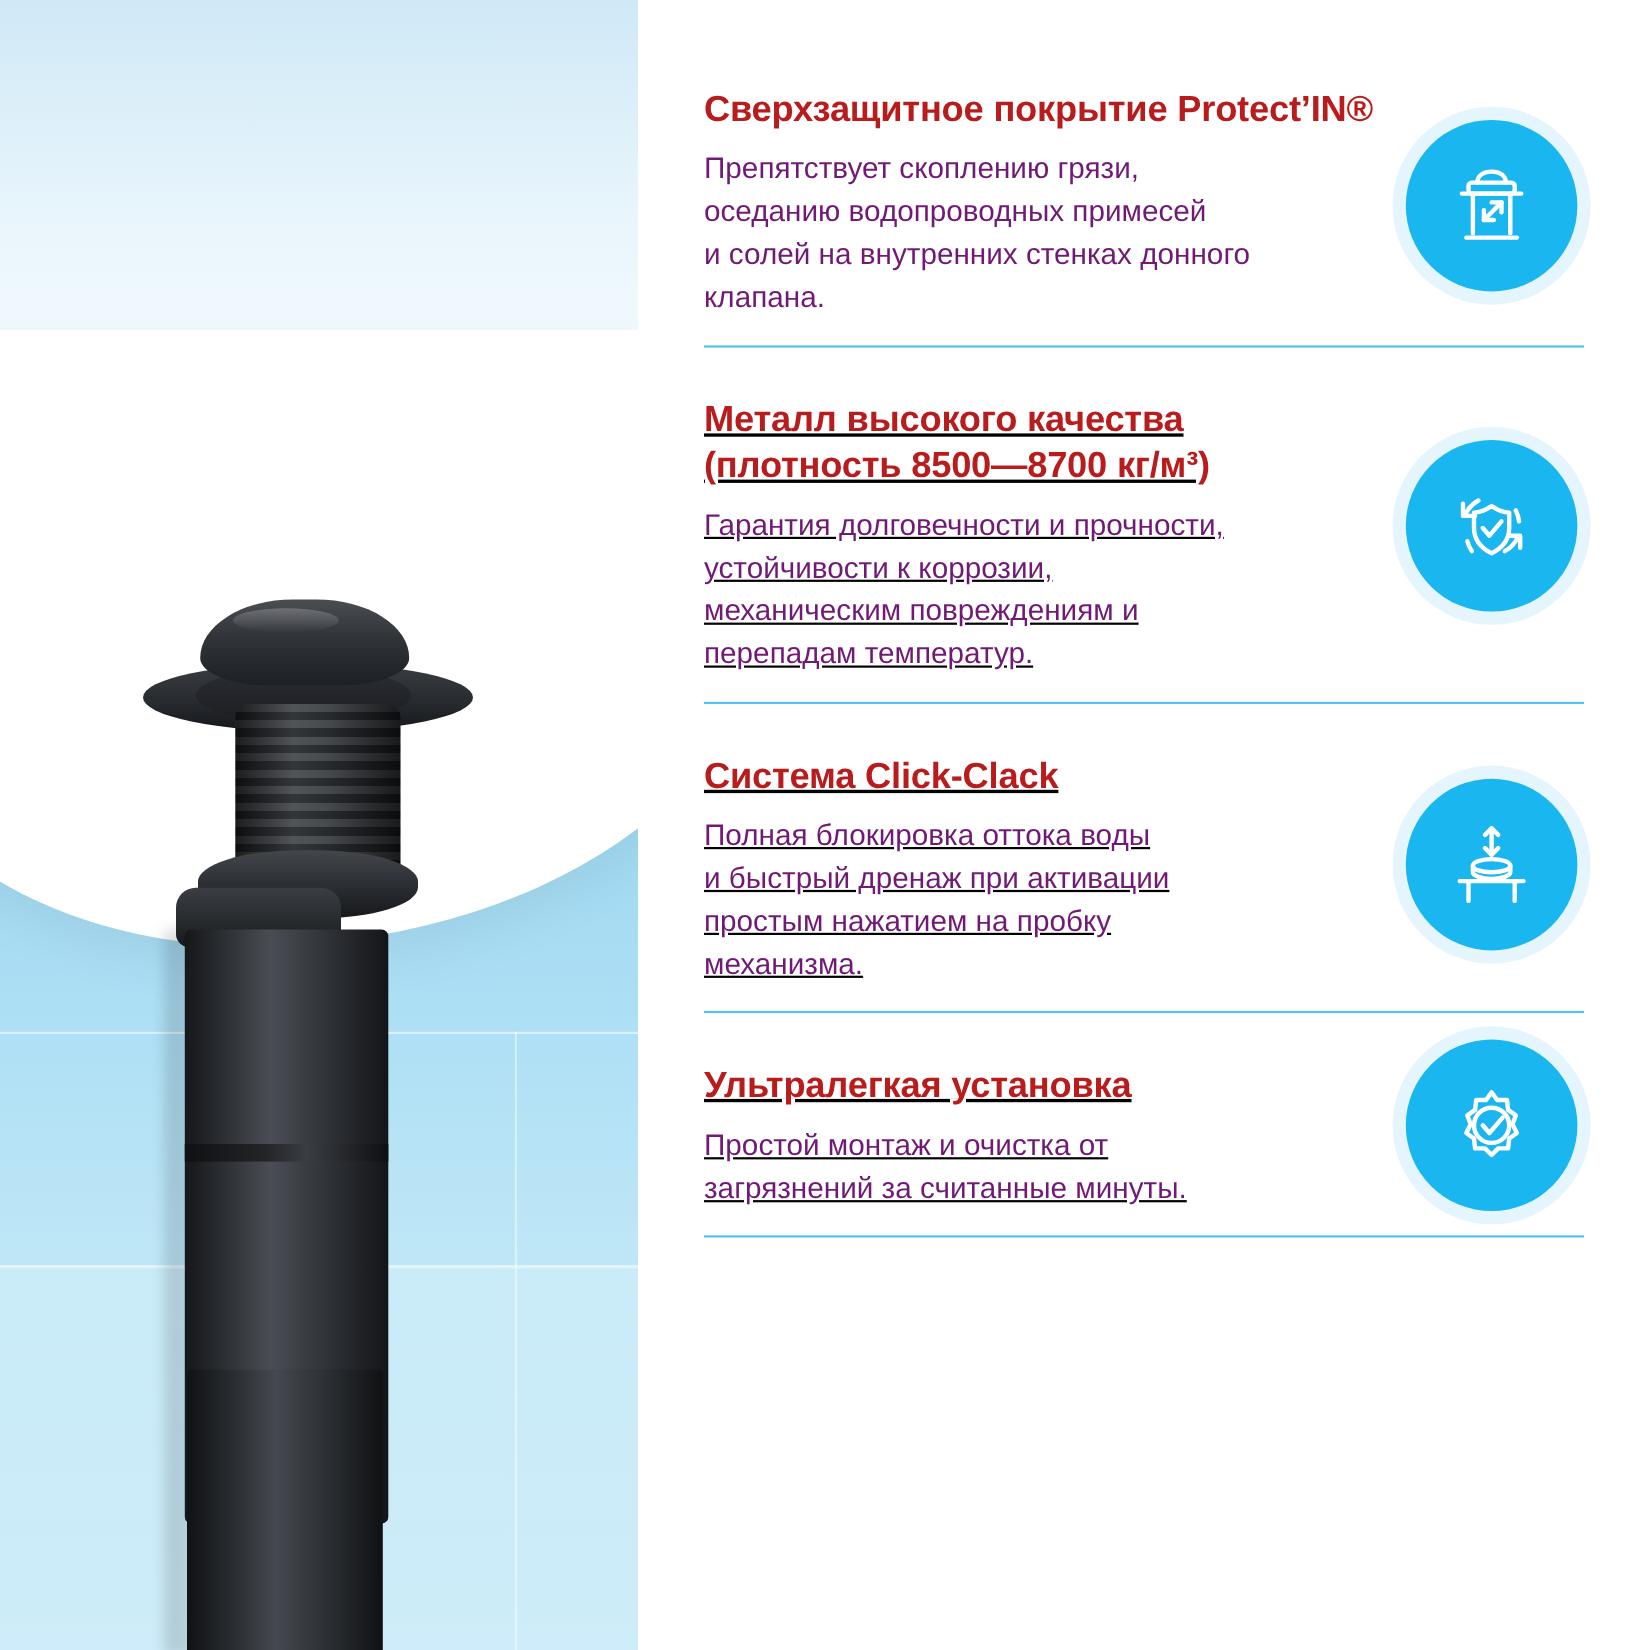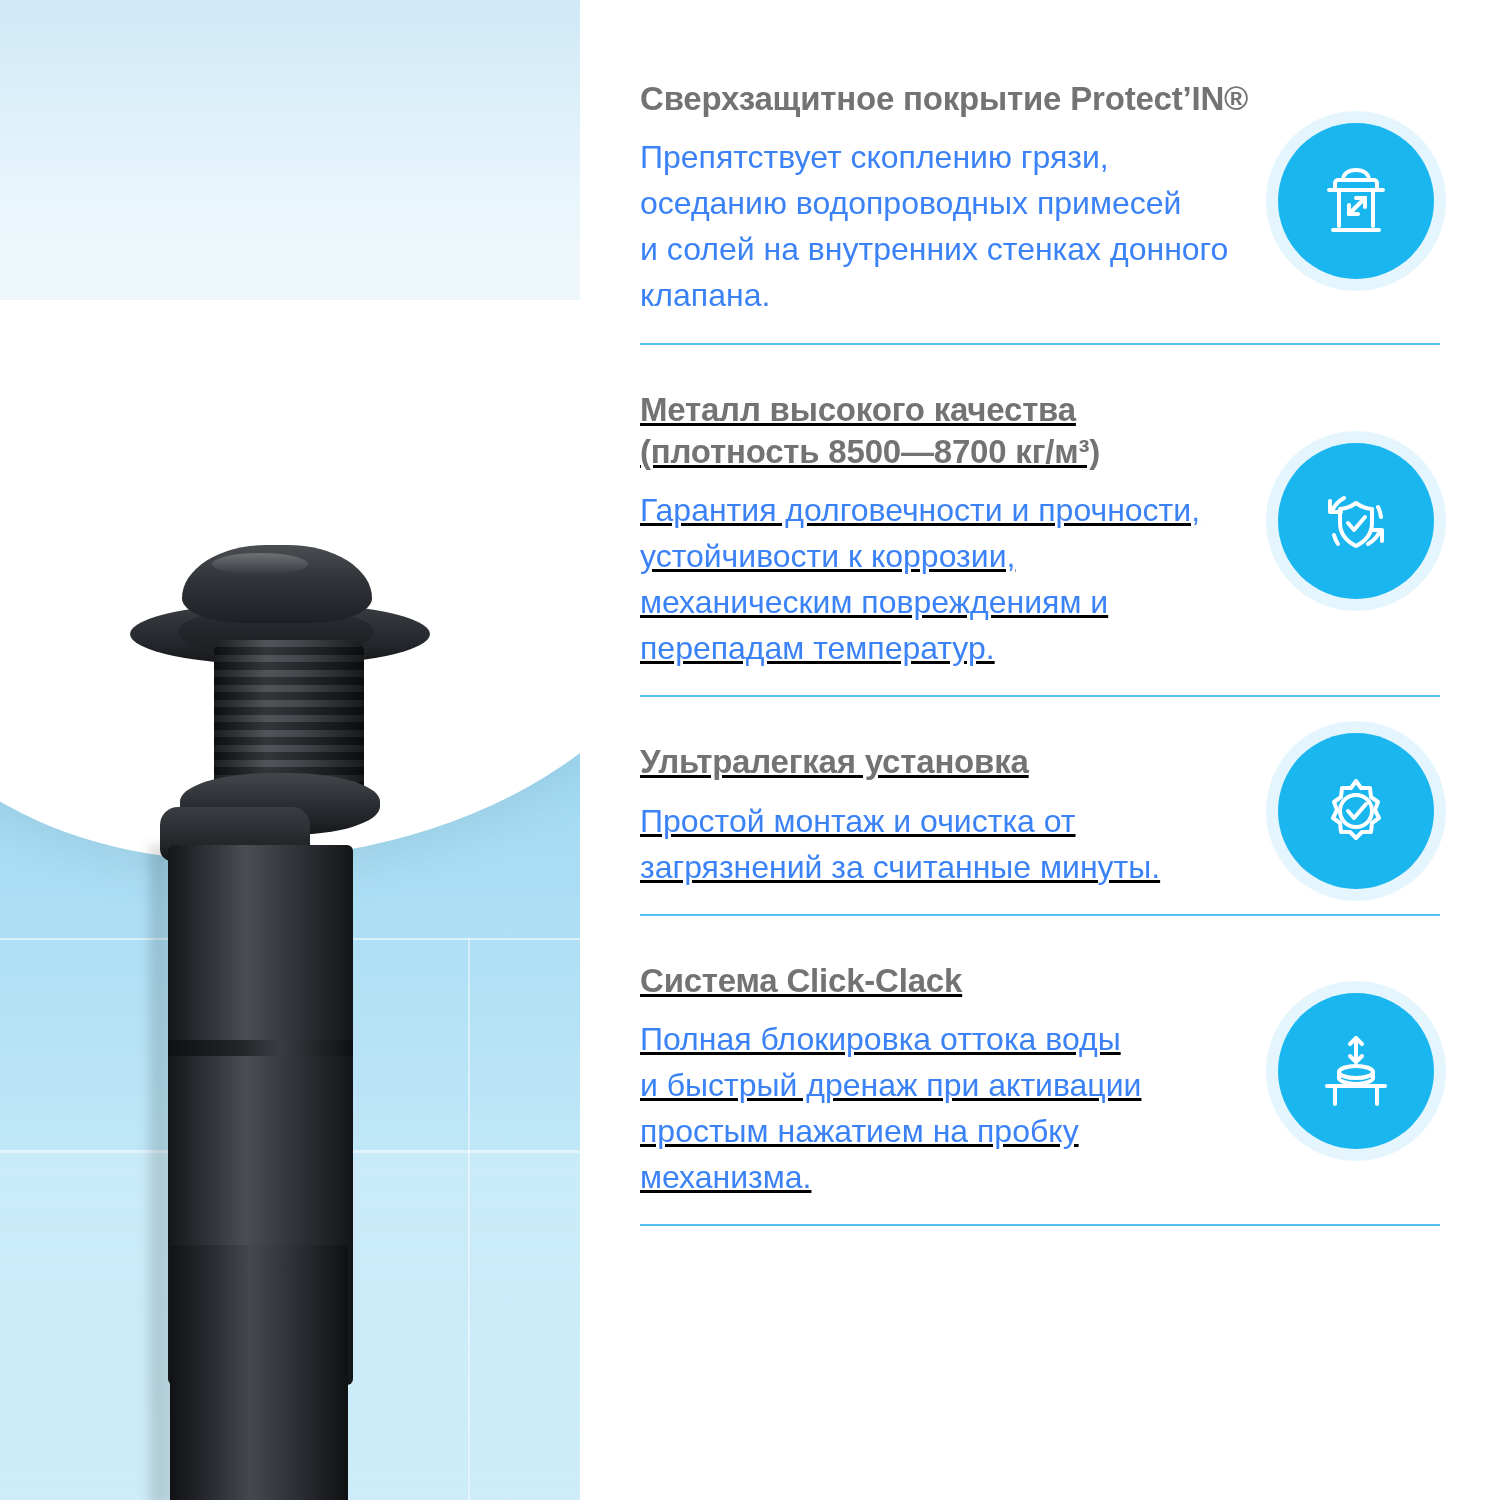--- a/index.html
+++ b/index.html
@@ -233,29 +233,29 @@
     right: 0;
     bottom: 0;
     height: 2px;
     background: #36b7ef;
     opacity: 0.85;
   }
   .f-title {
     font-size: 33px;
     font-weight: bold;
     line-height: 1.28;
-    color: #737373;
+    color: #b91c1c;
     letter-spacing: -0.2px;
     margin: 0 0 14px 0;
     max-width: 640px;
   }
   .f-desc {
-    font-size: 32px;
+    font-size: 27px;
     line-height: 1.44;
-    color: #3b82f6;
+    color: #701a75;
     margin: 0;
     max-width: 640px;
     white-space: pre-line;
   }
   .badge {
     position: absolute;
     right: 6px;
     top: 50%;
     transform: translateY(-50%);
     width: 156px;
@@ -345,48 +345,48 @@
           <path d="M68 54a28 28 0 0 1-12 13"></path>
           <path d="M70 64V53H59"></path>
           <path d="M66 30a28 28 0 0 1 3 10"></path>
           <path d="M22 58a28 28 0 0 0 4 9"></path>
         </svg>
       </div>
       <div class="divider"></div>
     </div>
 
     <div class="feature">
-      <h2 class="f-title">Ультралегкая установка</h2>
-      <p class="f-desc">Простой монтаж и очистка от
-загрязнений за считанные минуты.</p>
-      <div class="badge">
-        <svg width="88" height="88" viewBox="0 0 88 88" fill="none" stroke="#ffffff" stroke-width="4" stroke-linecap="round" stroke-linejoin="round">
-          <path d="M44 14l5 7h9l1 9 7 5-3 8 4 8-7 5-1 9h-9l-6 6-6-6h-9l-1-9-7-5 4-8-3-8 7-5 1-9h9z"></path>
-          <circle cx="44" cy="44" r="16"></circle>
-          <path d="M36 44l6 7 12-14"></path>
-        </svg>
-      </div>
-      <div class="divider"></div>
-    </div>
-
-    <div class="feature">
       <h2 class="f-title">Система Click-Clack</h2>
       <p class="f-desc">Полная блокировка оттока воды
 и быстрый дренаж при активации
 простым нажатием на пробку
 механизма.</p>
       <div class="badge">
         <svg width="86" height="86" viewBox="0 0 86 86" fill="none" stroke="#ffffff" stroke-width="4" stroke-linecap="round" stroke-linejoin="round">
           <path d="M43 10v24"></path>
           <path d="M37 16l6-6 6 6"></path>
           <path d="M37 28l6 6 6-6"></path>
           <ellipse cx="43" cy="44" rx="17" ry="6"></ellipse>
           <path d="M26 44v6c0 3 8 6 17 6s17-3 17-6v-6"></path>
           <path d="M14 58h58"></path>
           <path d="M22 58v18"></path>
           <path d="M64 58v18"></path>
         </svg>
       </div>
       <div class="divider"></div>
     </div>
 
+    <div class="feature">
+      <h2 class="f-title">Ультралегкая установка</h2>
+      <p class="f-desc">Простой монтаж и очистка от
+загрязнений за считанные минуты.</p>
+      <div class="badge">
+        <svg width="88" height="88" viewBox="0 0 88 88" fill="none" stroke="#ffffff" stroke-width="4" stroke-linecap="round" stroke-linejoin="round">
+          <path d="M44 14l5 7h9l1 9 7 5-3 8 4 8-7 5-1 9h-9l-6 6-6-6h-9l-1-9-7-5 4-8-3-8 7-5 1-9h9z"></path>
+          <circle cx="44" cy="44" r="16"></circle>
+          <path d="M36 44l6 7 12-14"></path>
+        </svg>
+      </div>
+      <div class="divider"></div>
+    </div>
+
   </div>
 </div>
 
 </body></html>

